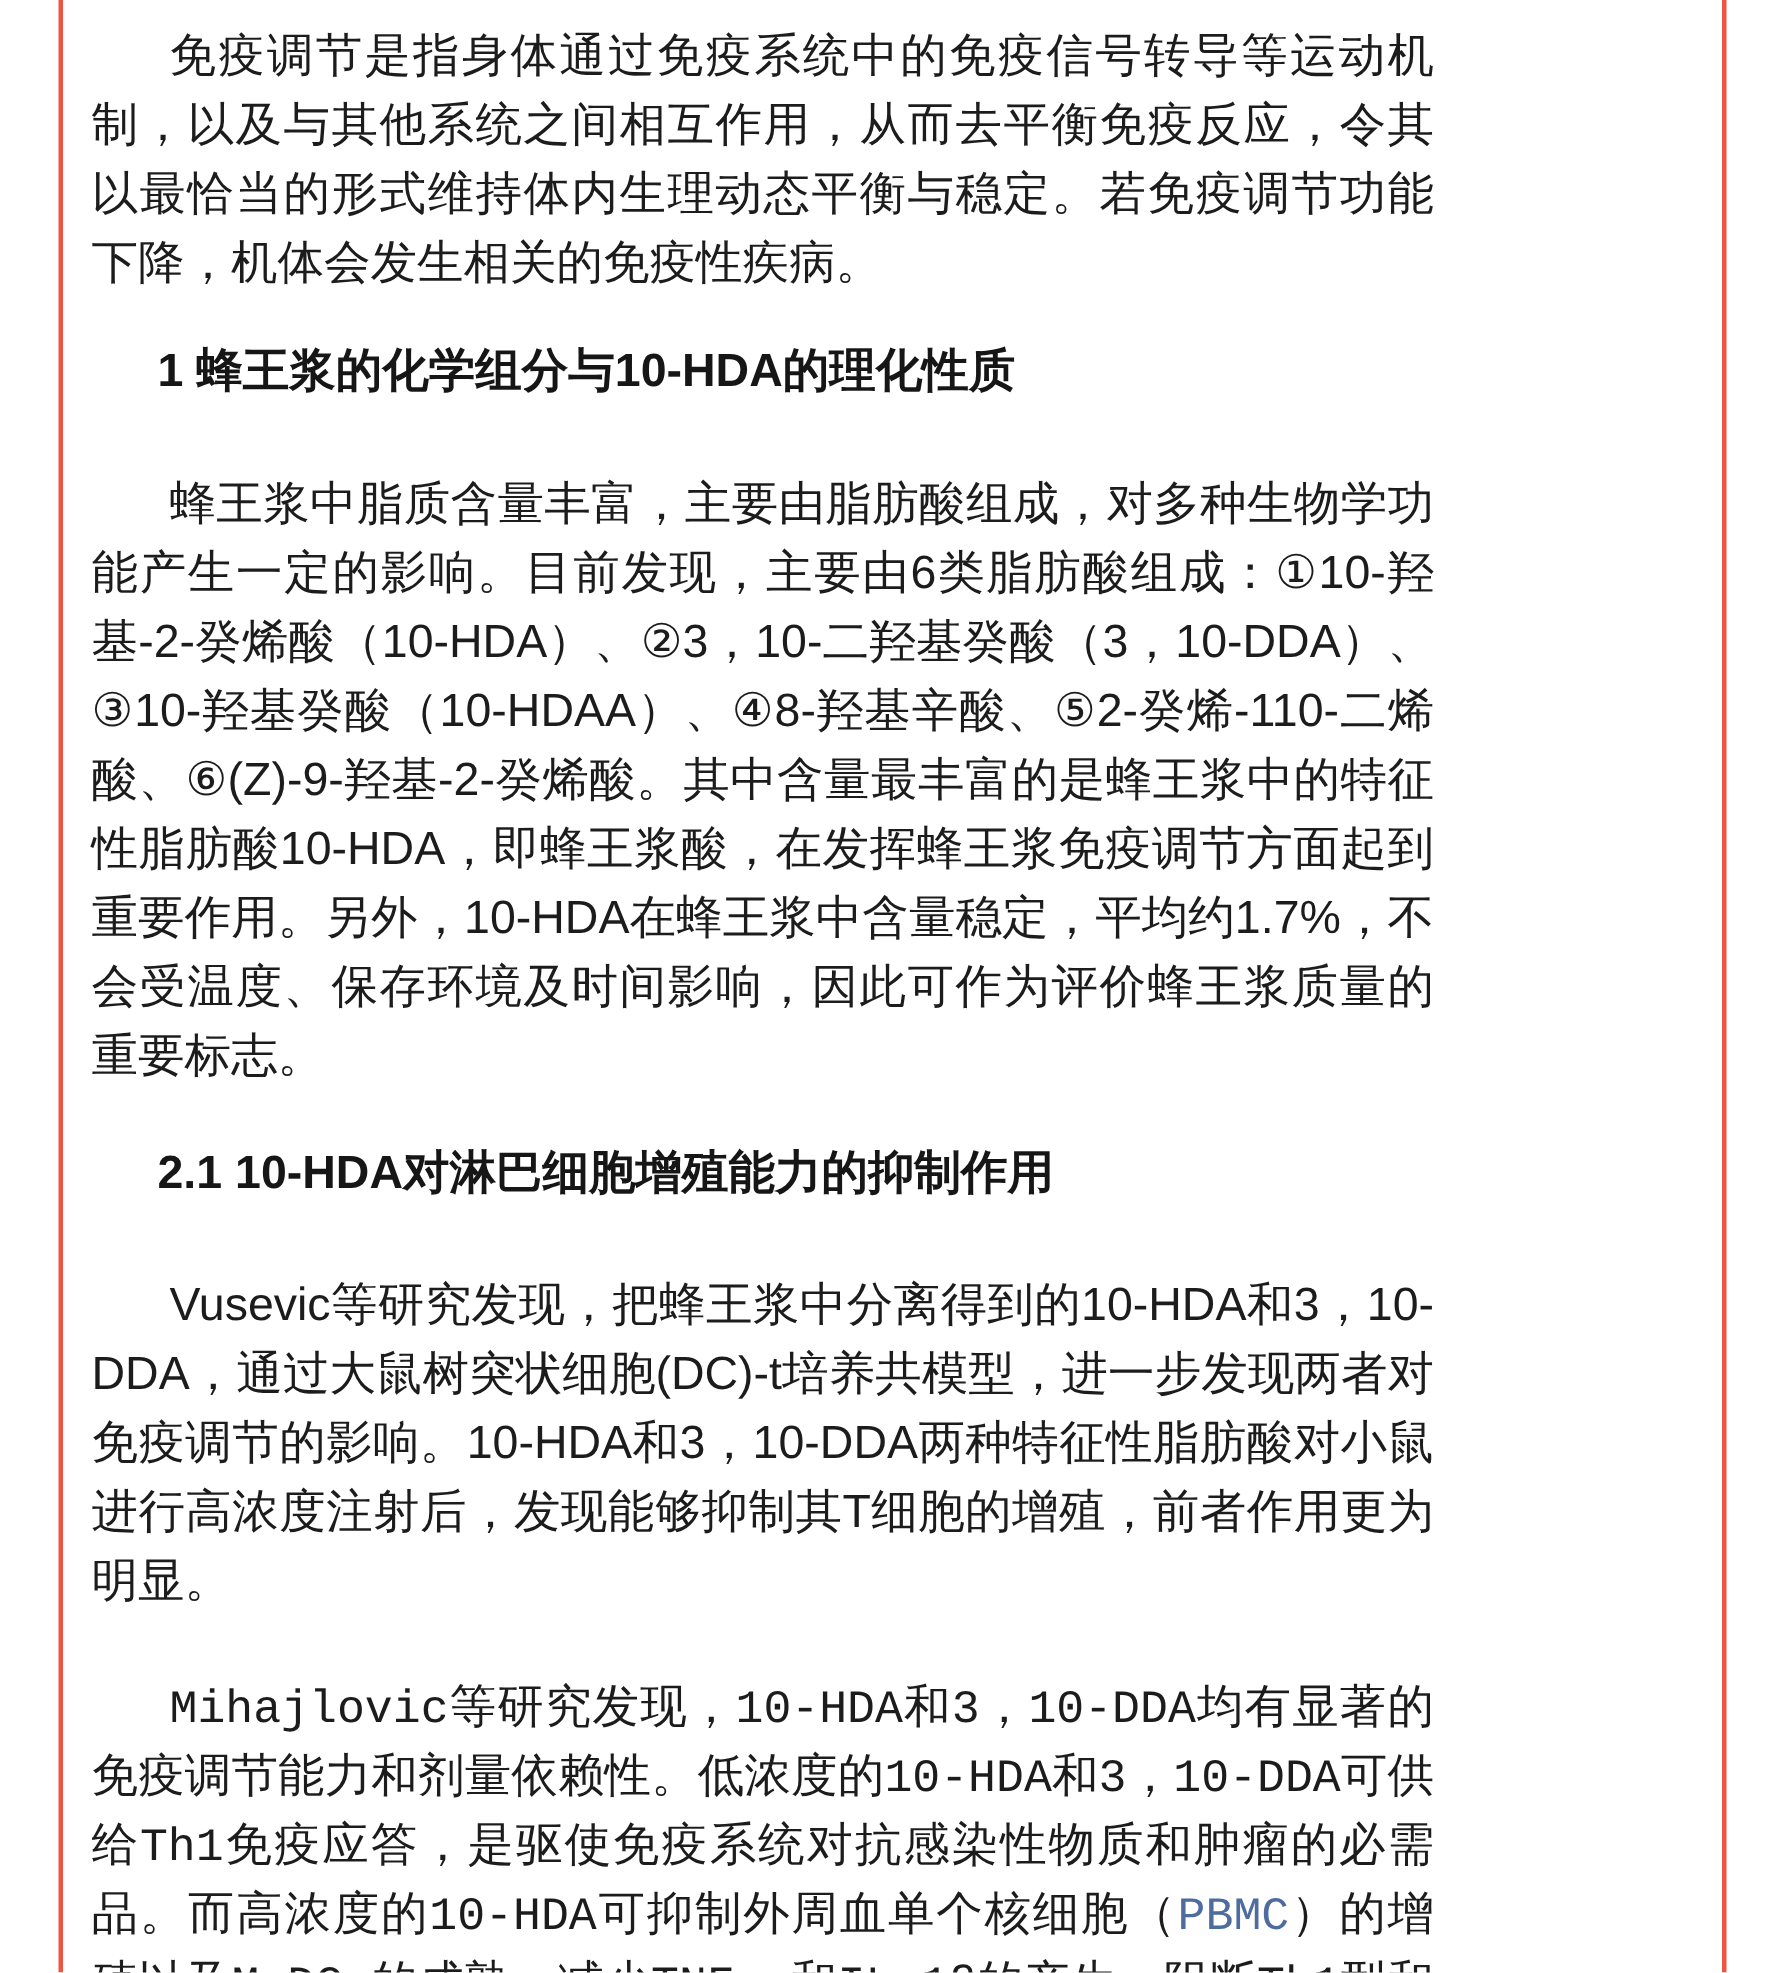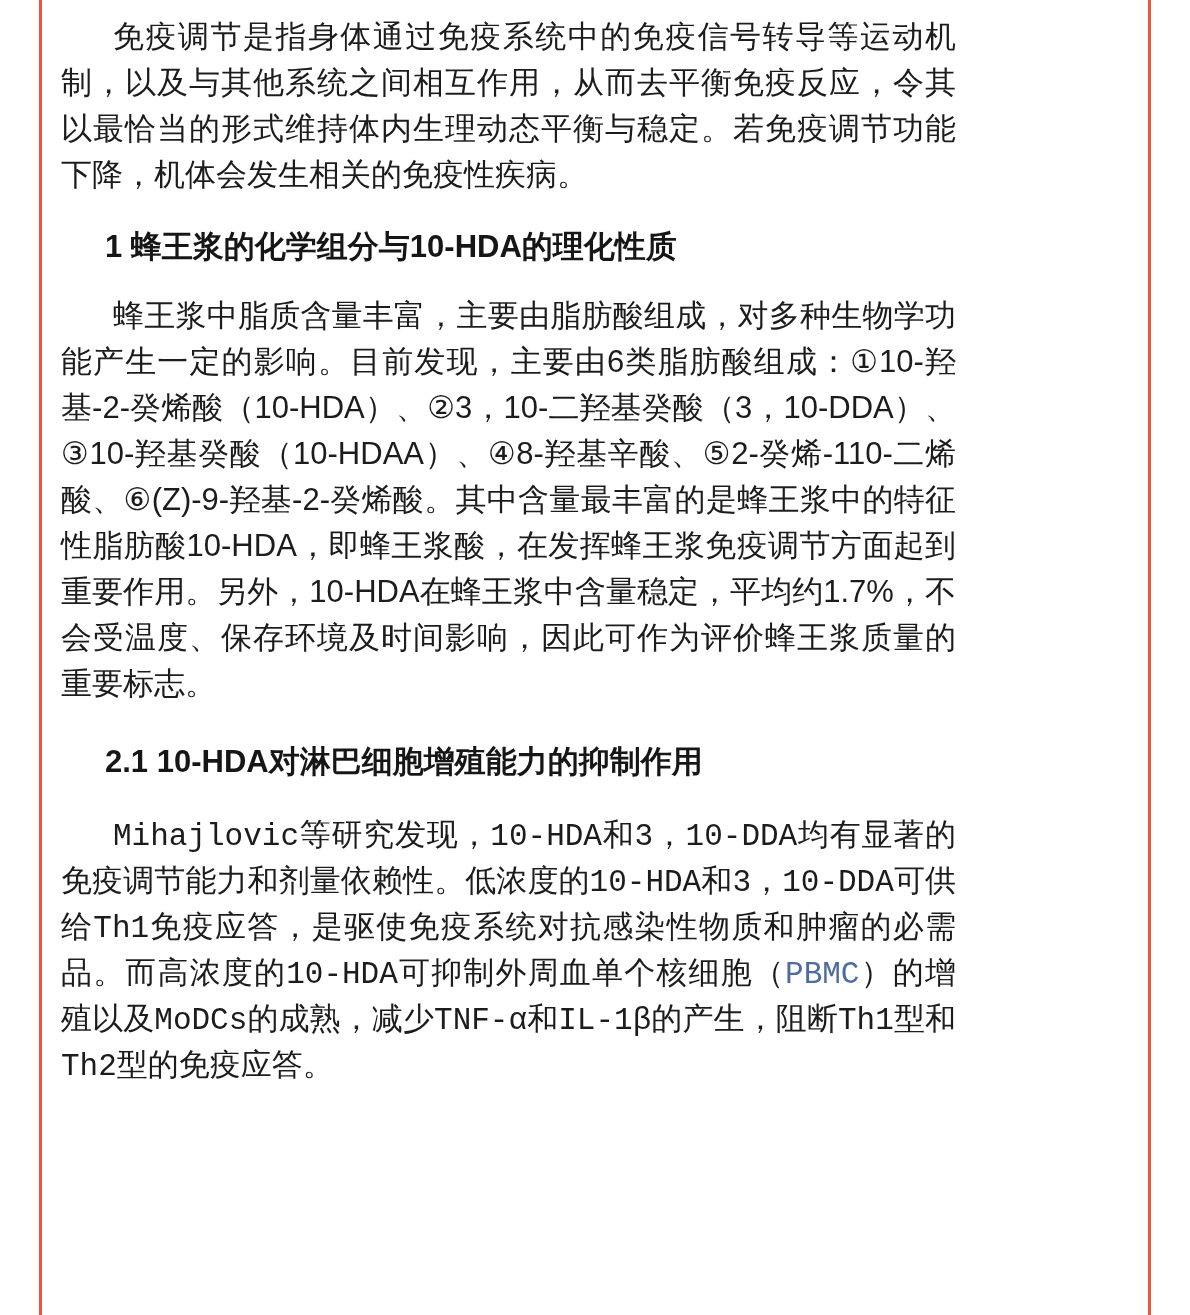--- a/index.html
+++ b/index.html
@@ -51,23 +51,23 @@
   .p-mihajlovic  { margin-bottom: 0; font-family: Liberation Mono, monospace; }
   .heading {
     margin: 0;
     font-size: 31px;
     line-height: 46px;
     font-weight: bold;
     color: #161616;
     padding-left: 44px;
     text-align: left;
   }
-  .h-sec1 { margin-bottom: 23px; }
+  .h-sec1 { margin-bottom: 43px; }
   .h-sec2 { margin-bottom: 29px; }
-  .h-sub  { margin-bottom: 29px; }
+  .h-sub  { margin-bottom: 42px; }
   .term-link {
     color: #4e6d9e;
     text-decoration: none;
     cursor: pointer;
   }
 </style>
 </head>
 <body>
 
 <div class="page">
@@ -78,17 +78,18 @@
 
     <p class="para p-intro">免疫调节是指身体通过免疫系统中的免疫信号转导等运动机制，以及与其他系统之间相互作用，从而去平衡免疫反应，令其以最恰当的形式维持体内生理动态平衡与稳定。若免疫调节功能下降，机体会发生相关的免疫性疾病。</p>
 
     <h2 class="heading h-sec1">1 蜂王浆的化学组分与10-HDA的理化性质</h2>
 
     <p class="para p-composition">蜂王浆中脂质含量丰富，主要由脂肪酸组成，对多种生物学功能产生一定的影响。目前发现，主要由6类脂肪酸组成：①10-羟基-2-癸烯酸（10-HDA）、②3，10-二羟基癸酸（3，10-DDA）、③10-羟基癸酸（10-HDAA）、④8-羟基辛酸、⑤2-癸烯-110-二烯酸、⑥(Z)-9-羟基-2-癸烯酸。其中含量最丰富的是蜂王浆中的特征性脂肪酸10-HDA，即蜂王浆酸，在发挥蜂王浆免疫调节方面起到重要作用。另外，10-HDA在蜂王浆中含量稳定，平均约1.7%，不会受温度、保存环境及时间影响，因此可作为评价蜂王浆质量的重要标志。</p>
 
 
     <h3 class="heading h-sub">2.1 10-HDA对淋巴细胞增殖能力的抑制作用</h3>
 
+    <p class="para p-vusevic">Vusevic等研究发现，把蜂王浆中分离得到的10-HDA和3，10-DDA，通过大鼠树突状细胞(DC)-t培养共模型，进一步发现两者对免疫调节的影响。10-HDA和3，10-DDA两种特征性脂肪酸对小鼠进行高浓度注射后，发现能够抑制其T细胞的增殖，前者作用更为明显。</p>
 
     <p class="para p-mihajlovic"><span>Mihajlovic等研究发现，10-HDA和3，10-DDA均有显著的免疫调节能力和剂量依赖性。低浓度的10-HDA和3，10-DDA可供给Th1免疫应答，是驱使免疫系统对抗感染性物质和肿瘤的必需品。而高浓度的10-HDA可抑制外周血单个核细胞（</span><a class="term-link">PBMC</a><span>）的增殖以及MoDCs的成熟，减少TNF-α和IL-1β的产生，阻断Th1型和Th2型的免疫应答。</span></p>
 
   </div>
 </div>
 
 </body></html>

